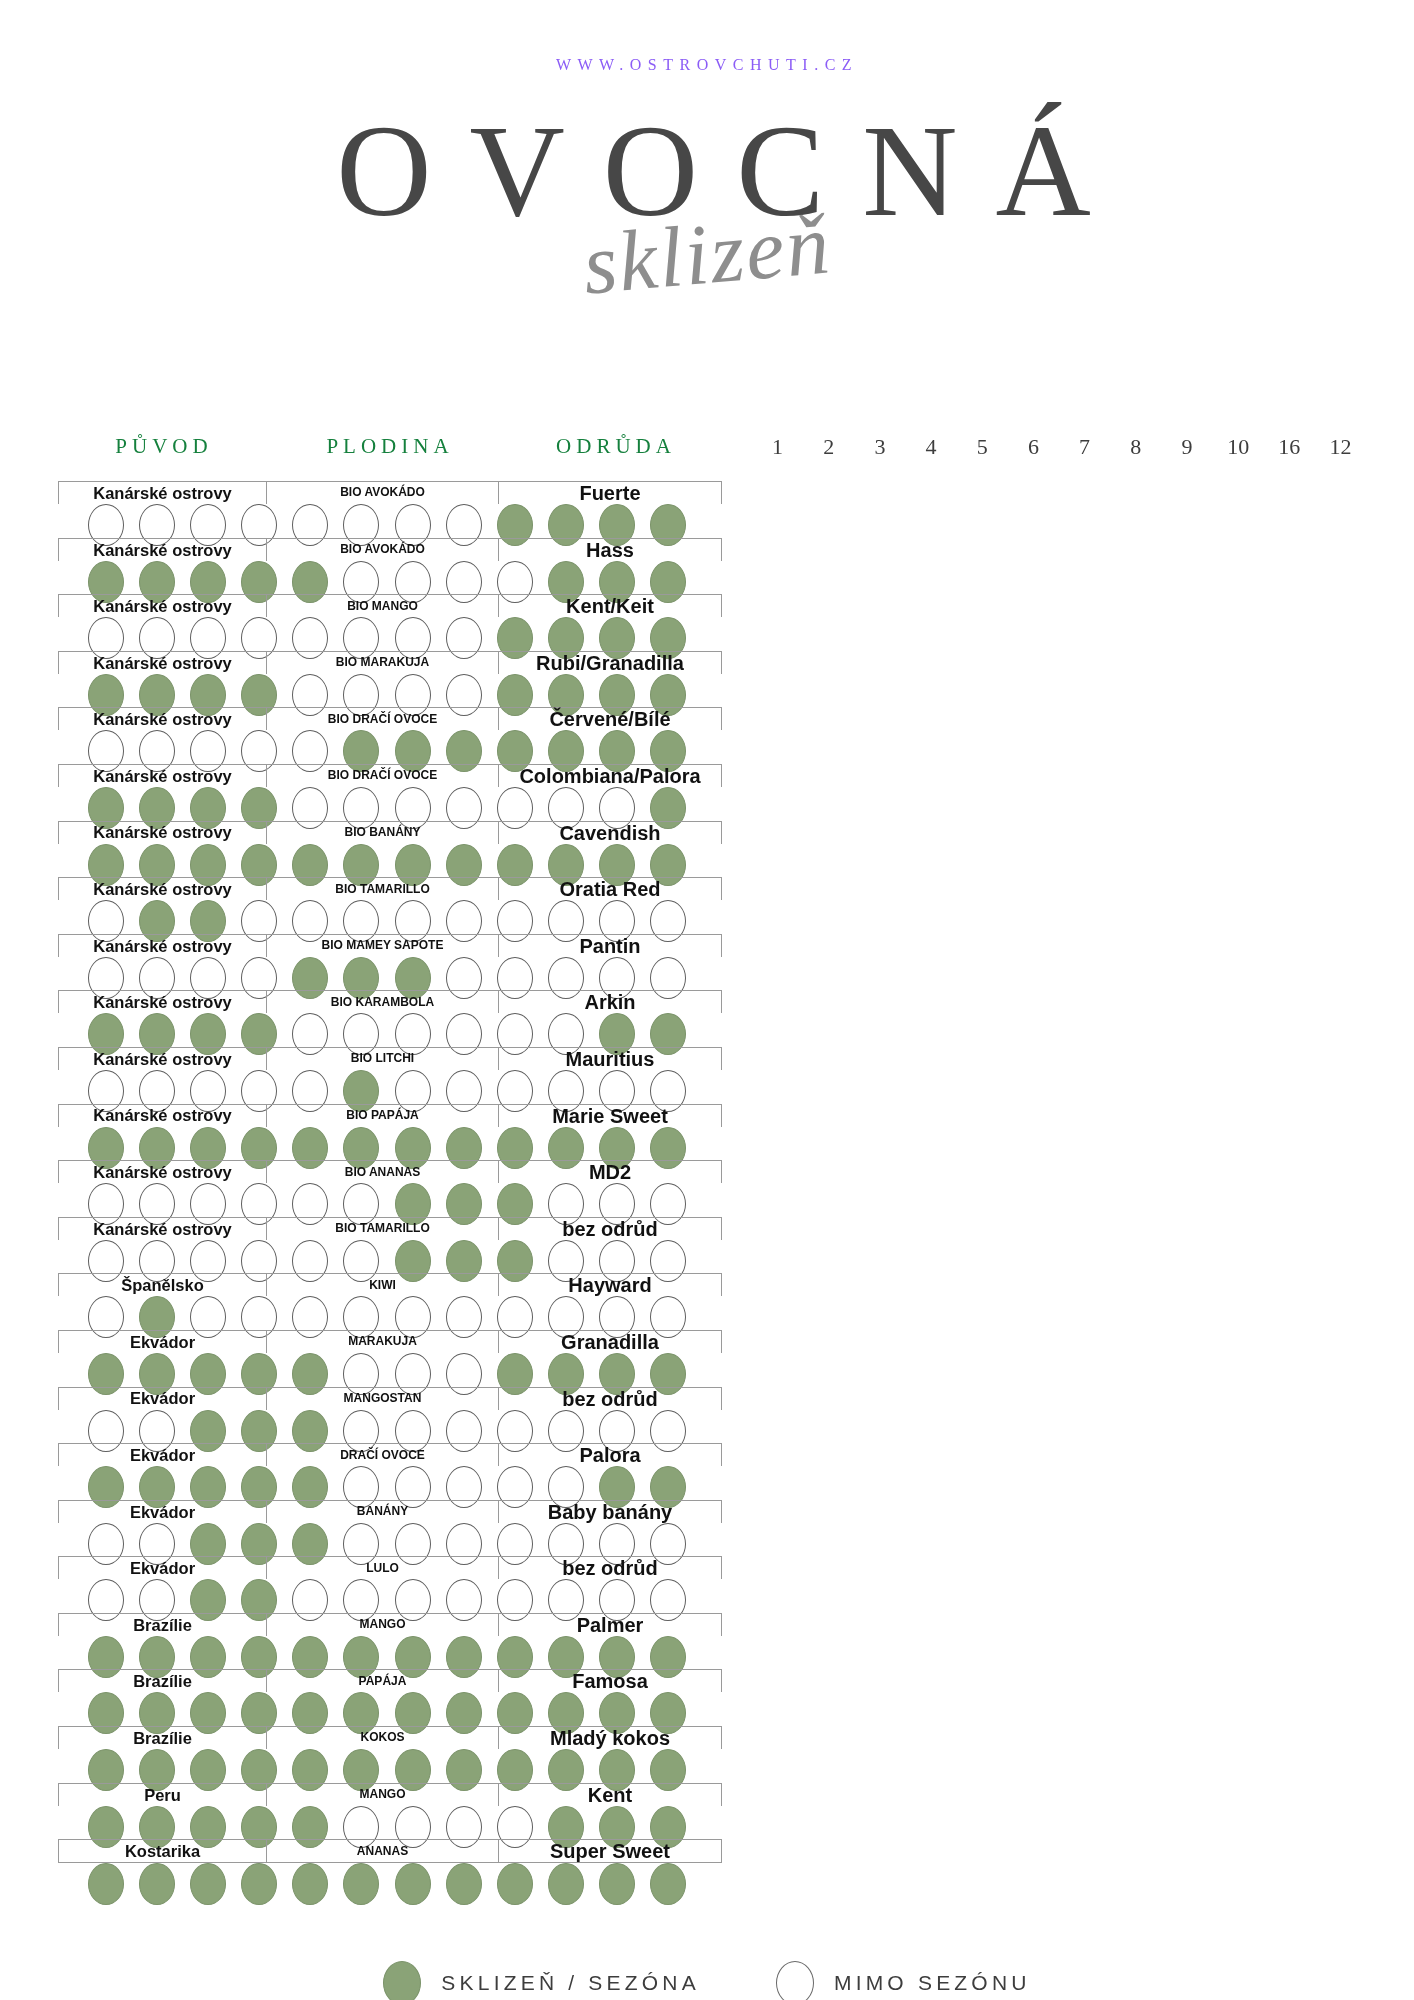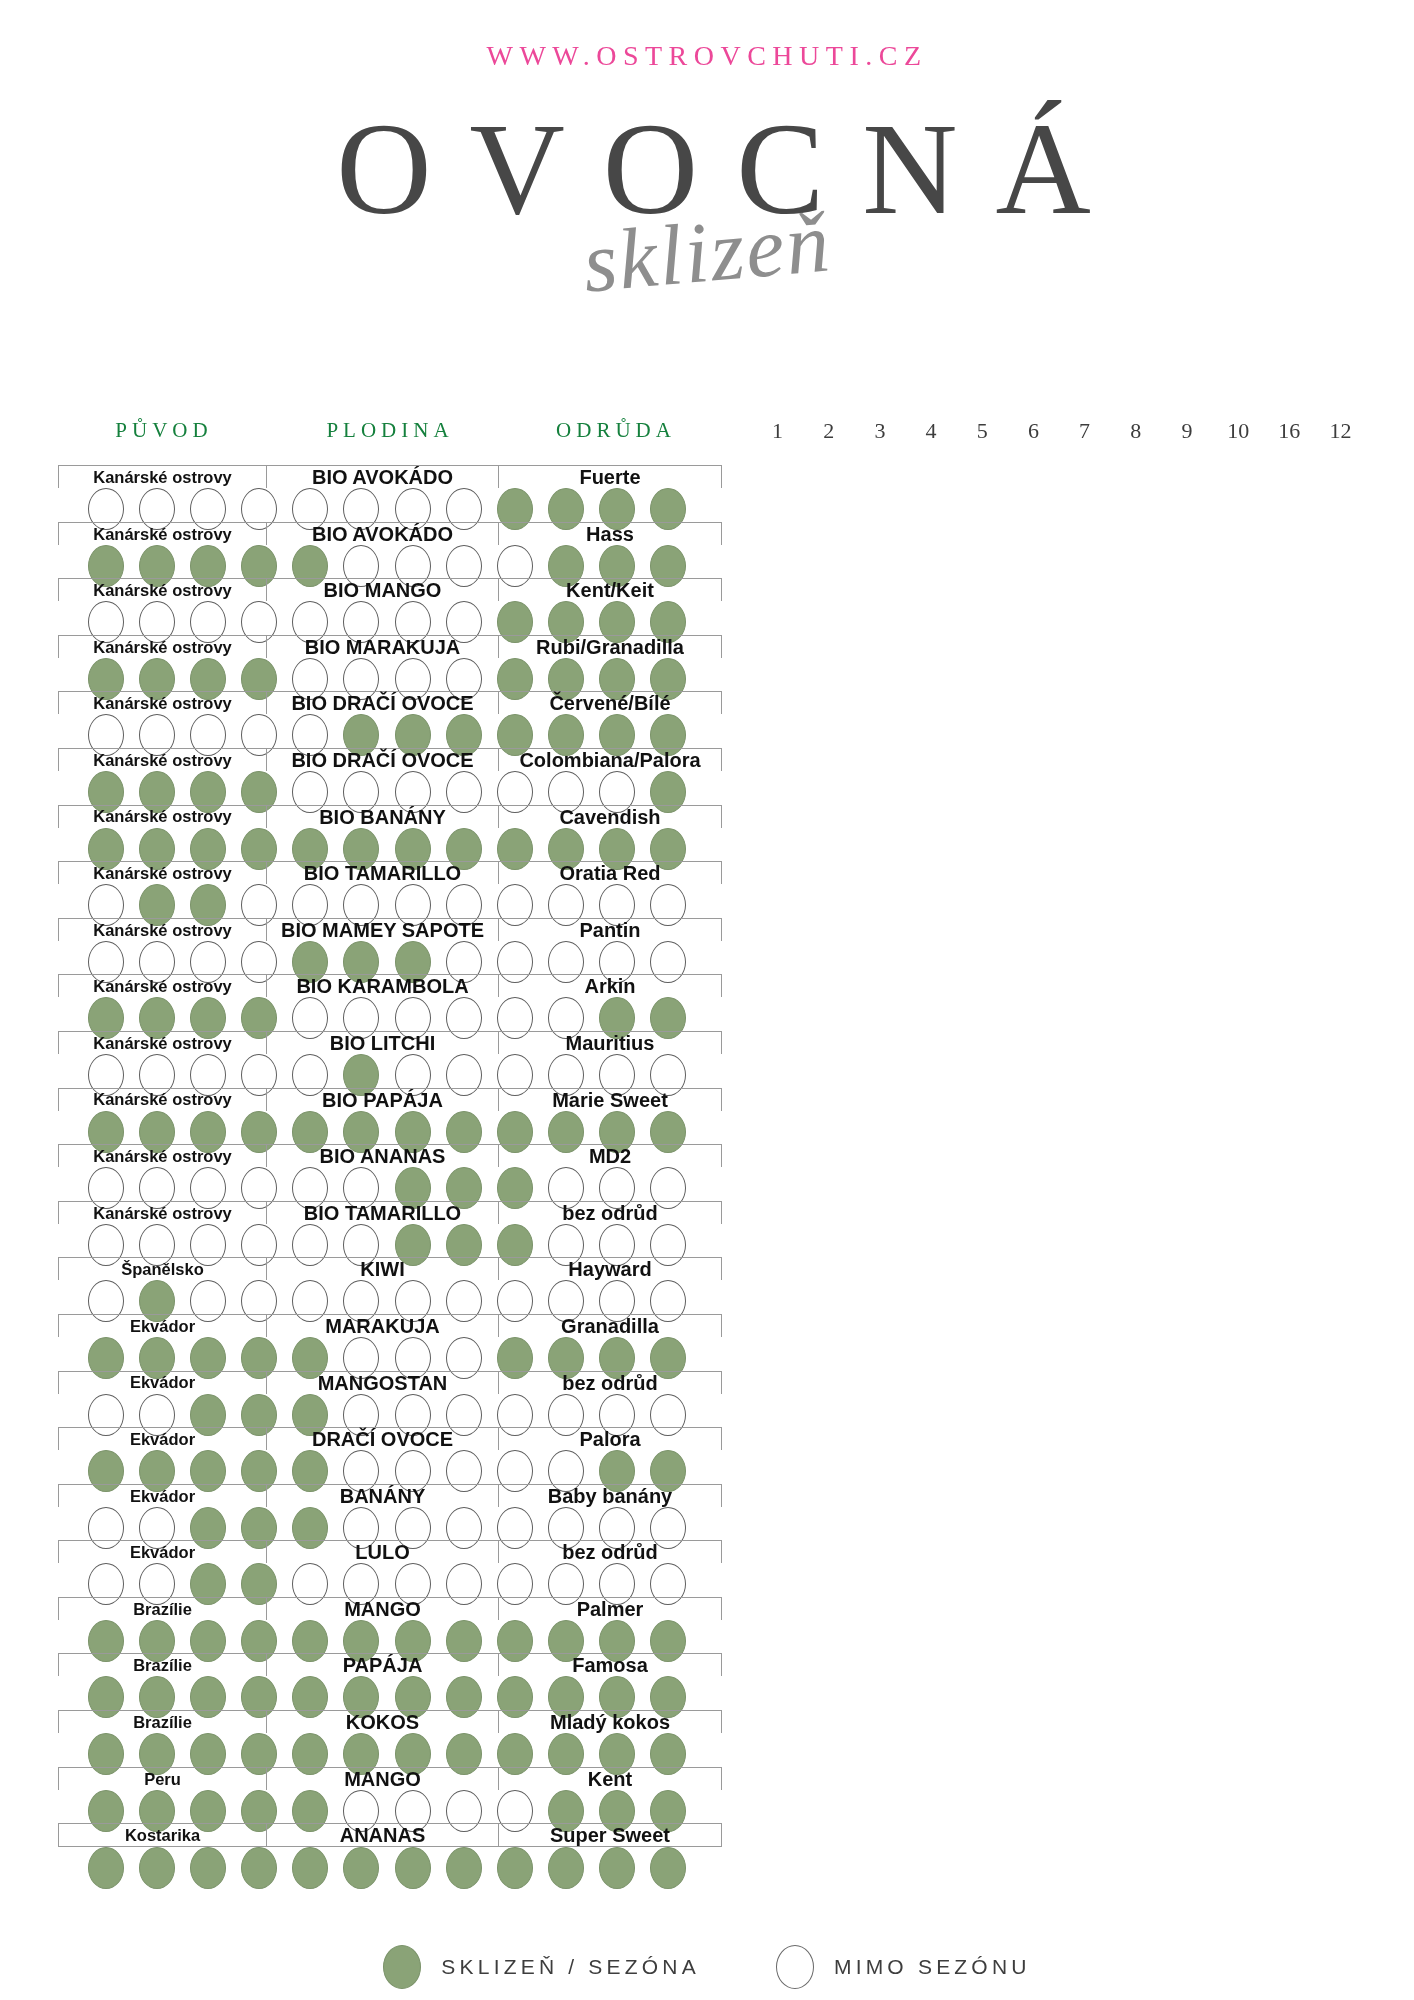--- a/index.html
+++ b/index.html
@@ -13,25 +13,25 @@
   #page {
     position: relative;
     width: 1414px;
     height: 2000px;
     background: #ffffff;
   }
 
   
   .site-url {
     text-align: center;
-    margin-top: 40px;
+    margin-top: 56px;
     font-family: "Liberation Serif", serif;
-    font-size: 28px;
+    font-size: 16px;
     letter-spacing: 6.5px;
-    color: #ec4899;
+    color: #8b5cf6;
     text-transform: uppercase;
   }
   .title-wrap {
     position: relative;
     height: 215px;
     margin-top: 22px;
   }
   .big-title {
     text-align: center;
     font-family: "Liberation Serif", serif;
@@ -121,21 +121,21 @@
     align-items: center;
     justify-content: center;
     font-size: 16.5px;
     font-weight: bold;
     color: #111111;
     text-align: center;
     padding: 0 4px;
     line-height: 1.1;
   }
   .c-origin  { width: 208px; border-right: 1px solid #9a9a9a; }
-  .c-crop    { width: 232px; border-right: 1px solid #9a9a9a; font-size: 20px; }
+  .c-crop    { width: 232px; border-right: 1px solid #9a9a9a; font-size: 12px; }
   .c-variety { width: 222px; font-size: 20px; }
 
   .dots {
     display: flex;
     align-items: center;
     width: 614px;
     margin-left: 22px;
   }
   .dot {
     flex: 1 1 0;

